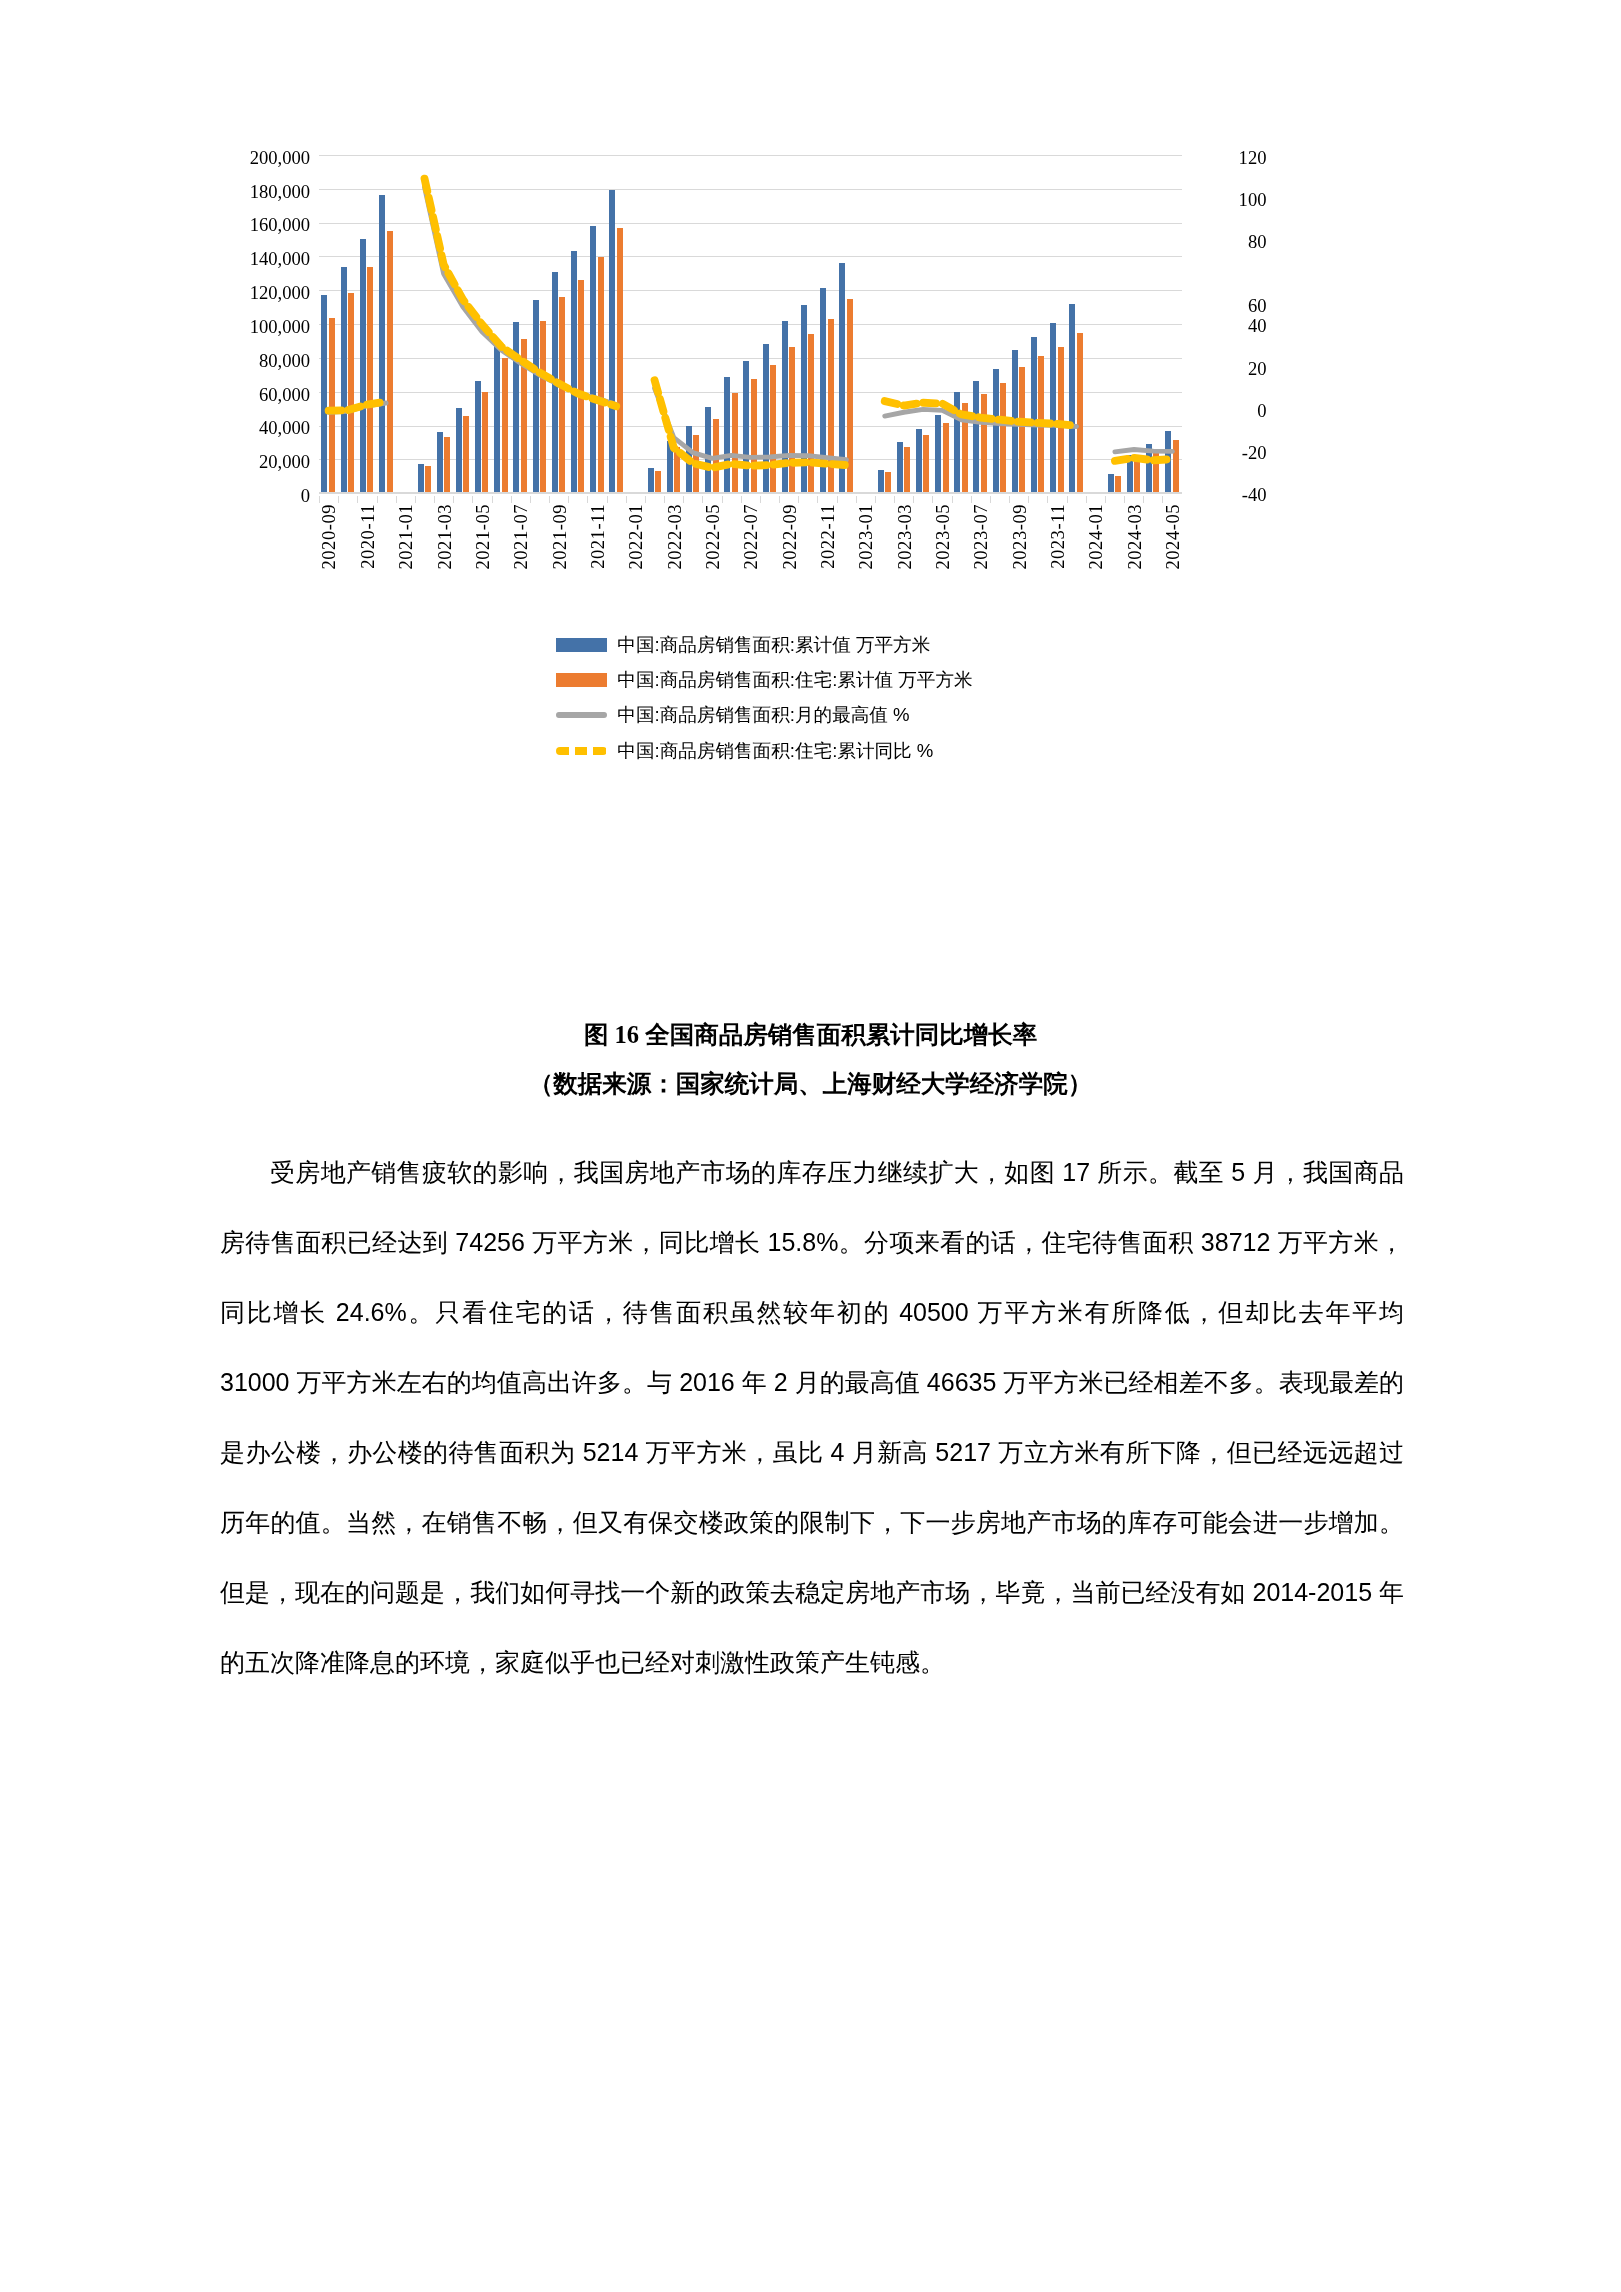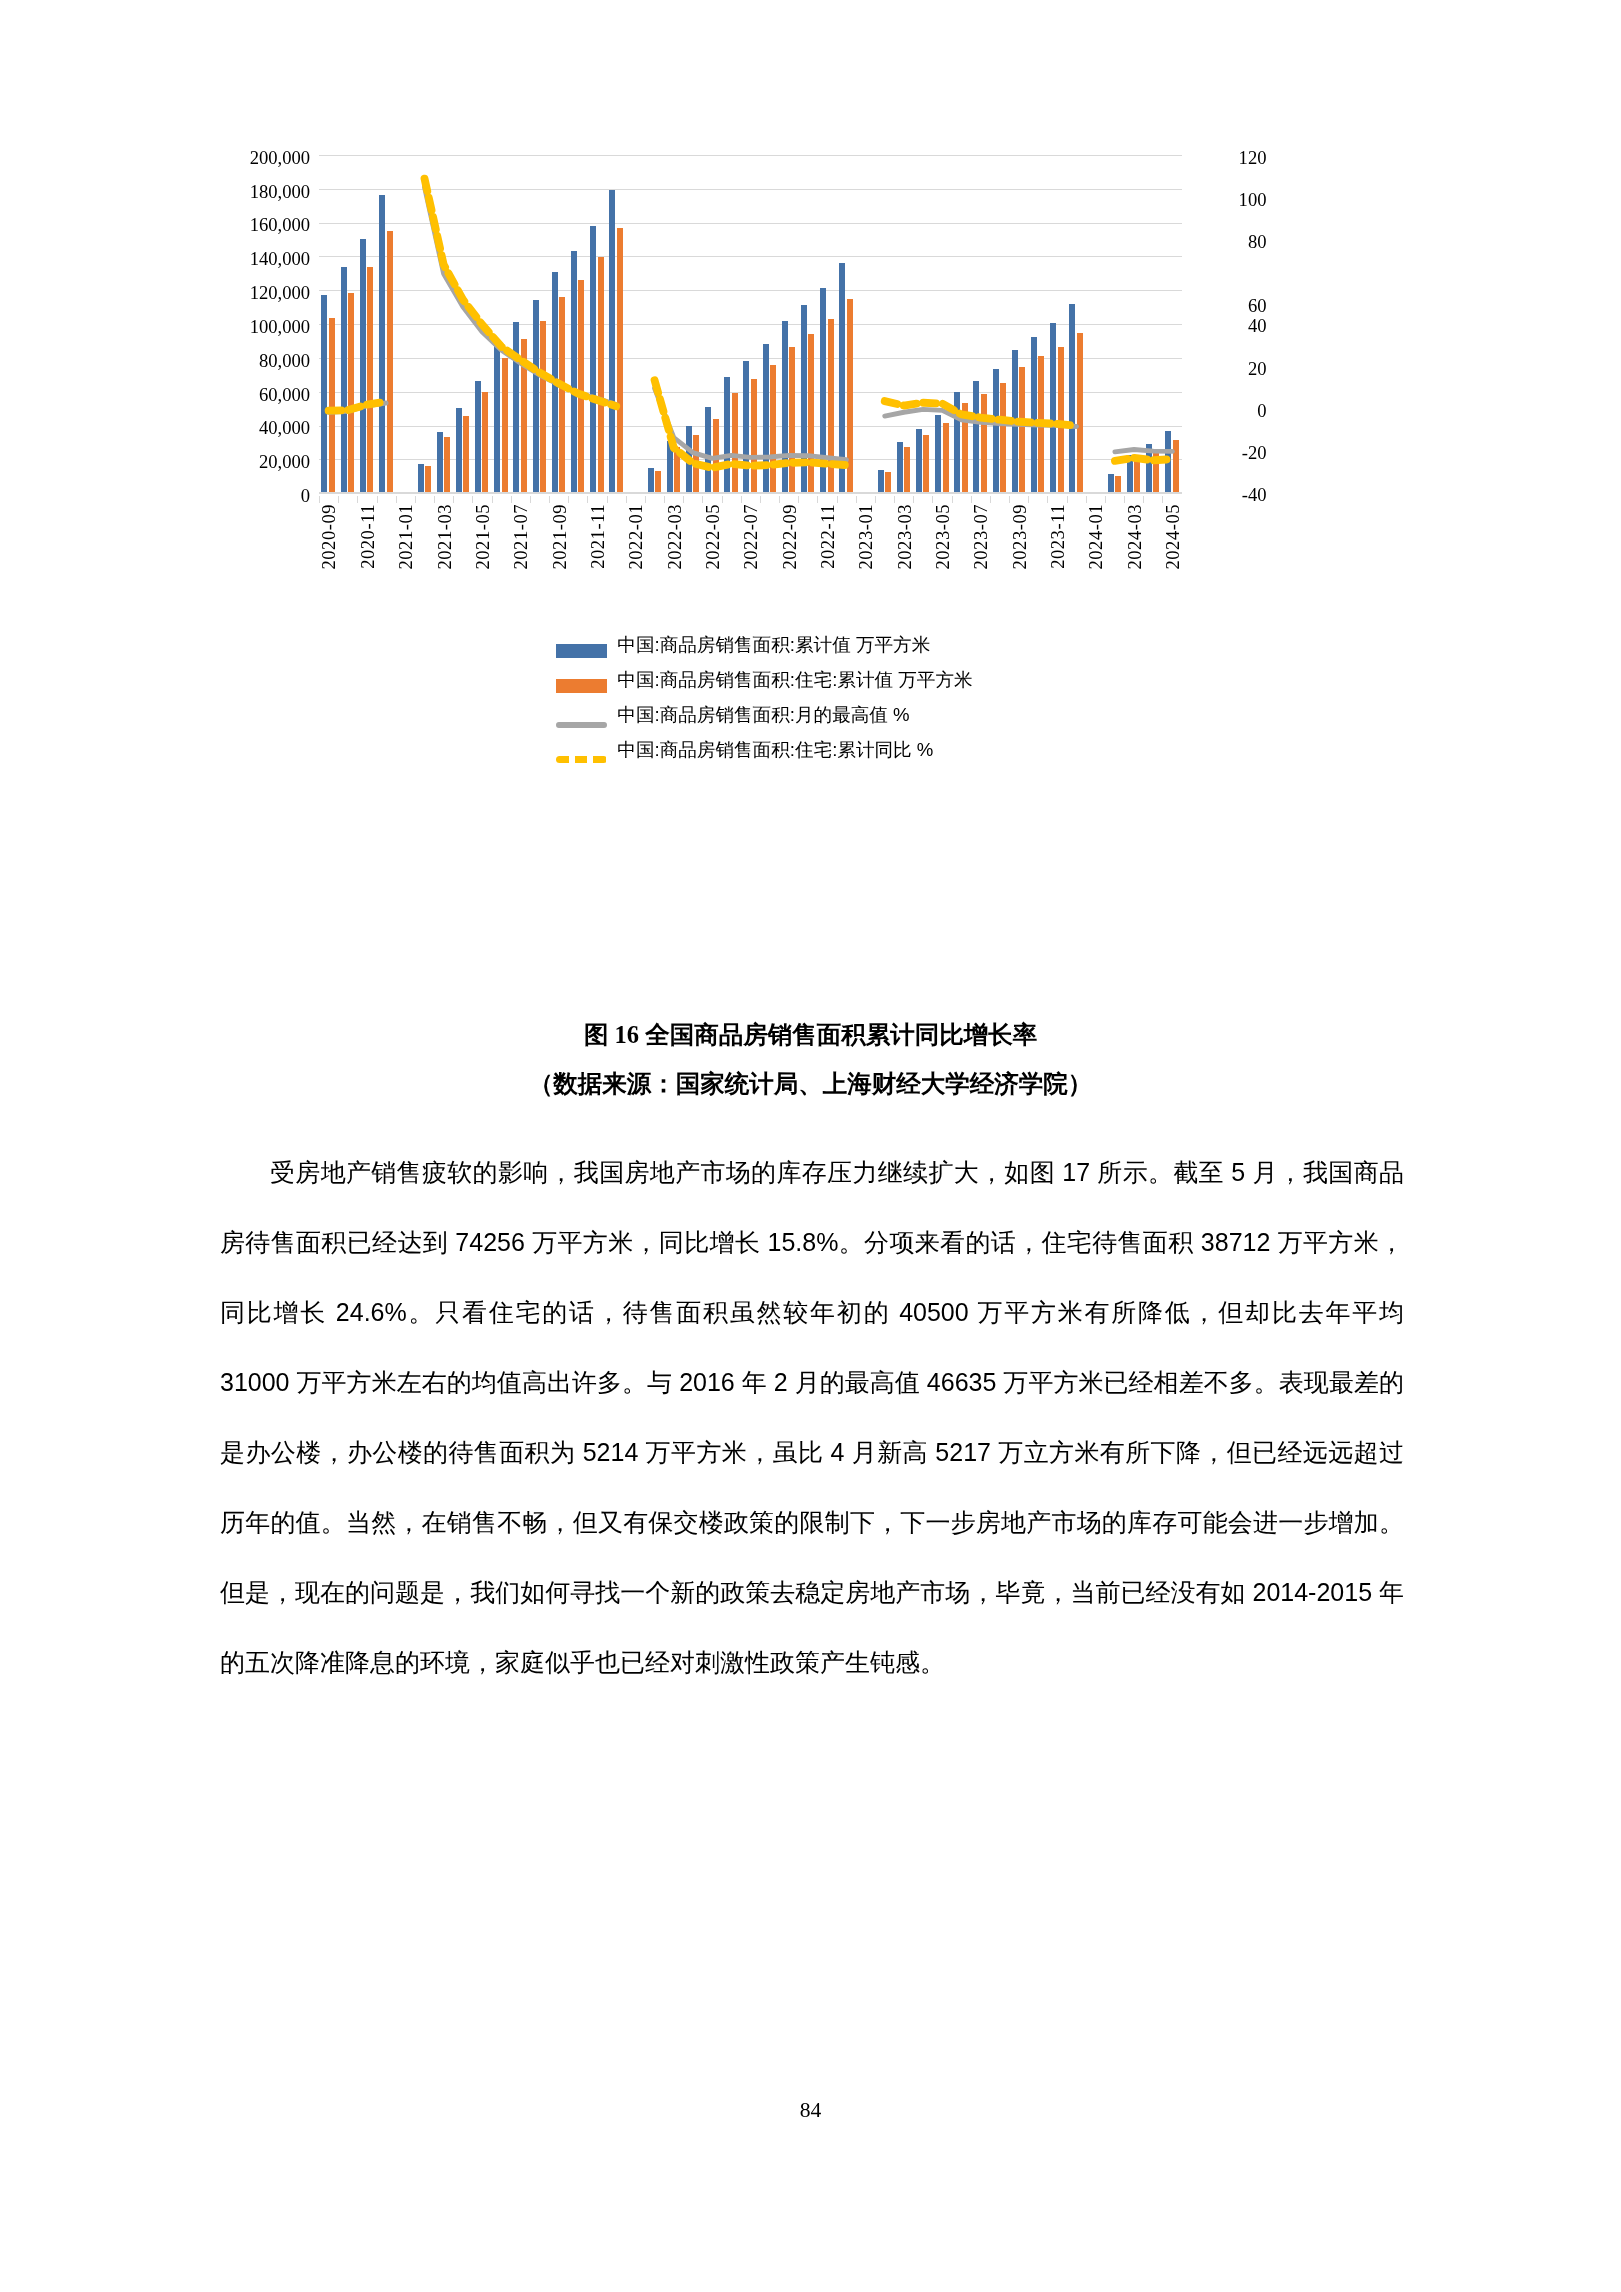--- a/index.html
+++ b/index.html
@@ -115,21 +115,21 @@
 
   
   .legend {
     position: absolute;
     left: 0;
     top: 495px;
     width: 1294px;
   }
   .legend-row {
     display: flex;
-    align-items: flex-end;
+    align-items: center;
     justify-content: flex-start;
     margin: 0 0 9.8px 0;
     padding-left: 392px;
     height: 25.5px;
   }
   .legend-swatch {
     width: 51px;
     height: 13.7px;
     margin-right: 10.8px;
     flex: 0 0 auto;
@@ -451,16 +451,15 @@
     </div>
   </div>
 
   <div class="caption">图 16  全国商品房销售面积累计同比增长率</div>
   <div class="caption-2">（数据来源：国家统计局、上海财经大学经济学院）</div>
 
   <div class="body-text">
     <p>受房地产销售疲软的影响，我国房地产市场的库存压力继续扩大，如图 17 所示。截至 5 月，我国商品房待售面积已经达到 74256 万平方米，同比增长 15.8%。分项来看的话，住宅待售面积 38712 万平方米，同比增长 24.6%。只看住宅的话，待售面积虽然较年初的 40500 万平方米有所降低，但却比去年平均 31000 万平方米左右的均值高出许多。与 2016 年 2 月的最高值 46635 万平方米已经相差不多。表现最差的是办公楼，办公楼的待售面积为 5214 万平方米，虽比 4 月新高 5217 万立方米有所下降，但已经远远超过历年的值。当然，在销售不畅，但又有保交楼政策的限制下，下一步房地产市场的库存可能会进一步增加。但是，现在的问题是，我们如何寻找一个新的政策去稳定房地产市场，毕竟，当前已经没有如 2014-2015 年的五次降准降息的环境，家庭似乎也已经对刺激性政策产生钝感。</p>
   </div>
 
-  <div class="page-number">84</div>
 
 </div>
 
 
 </body></html>

